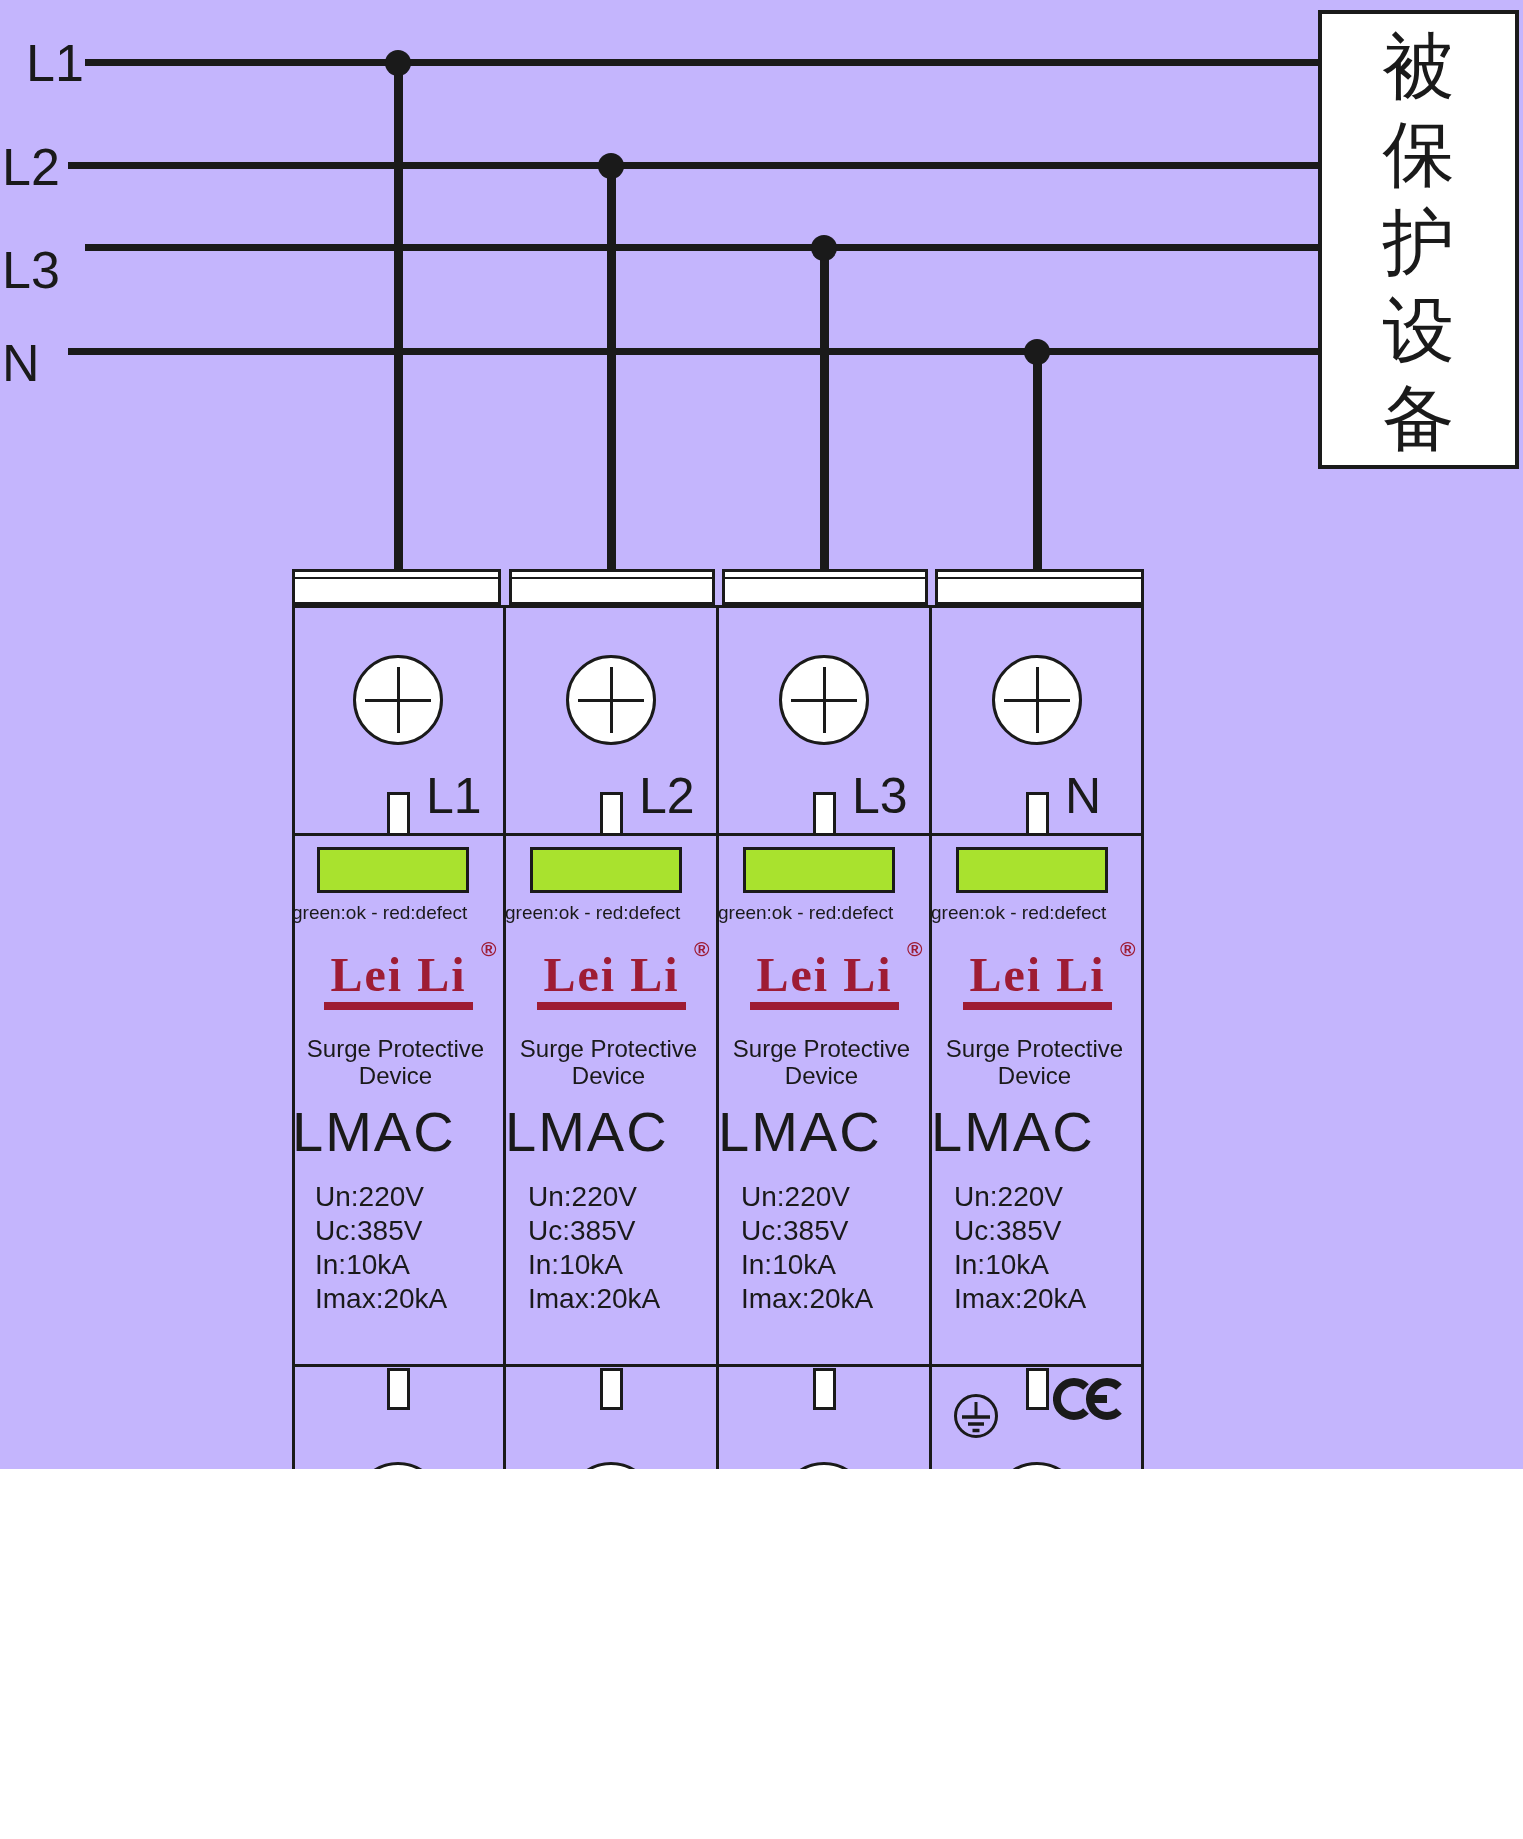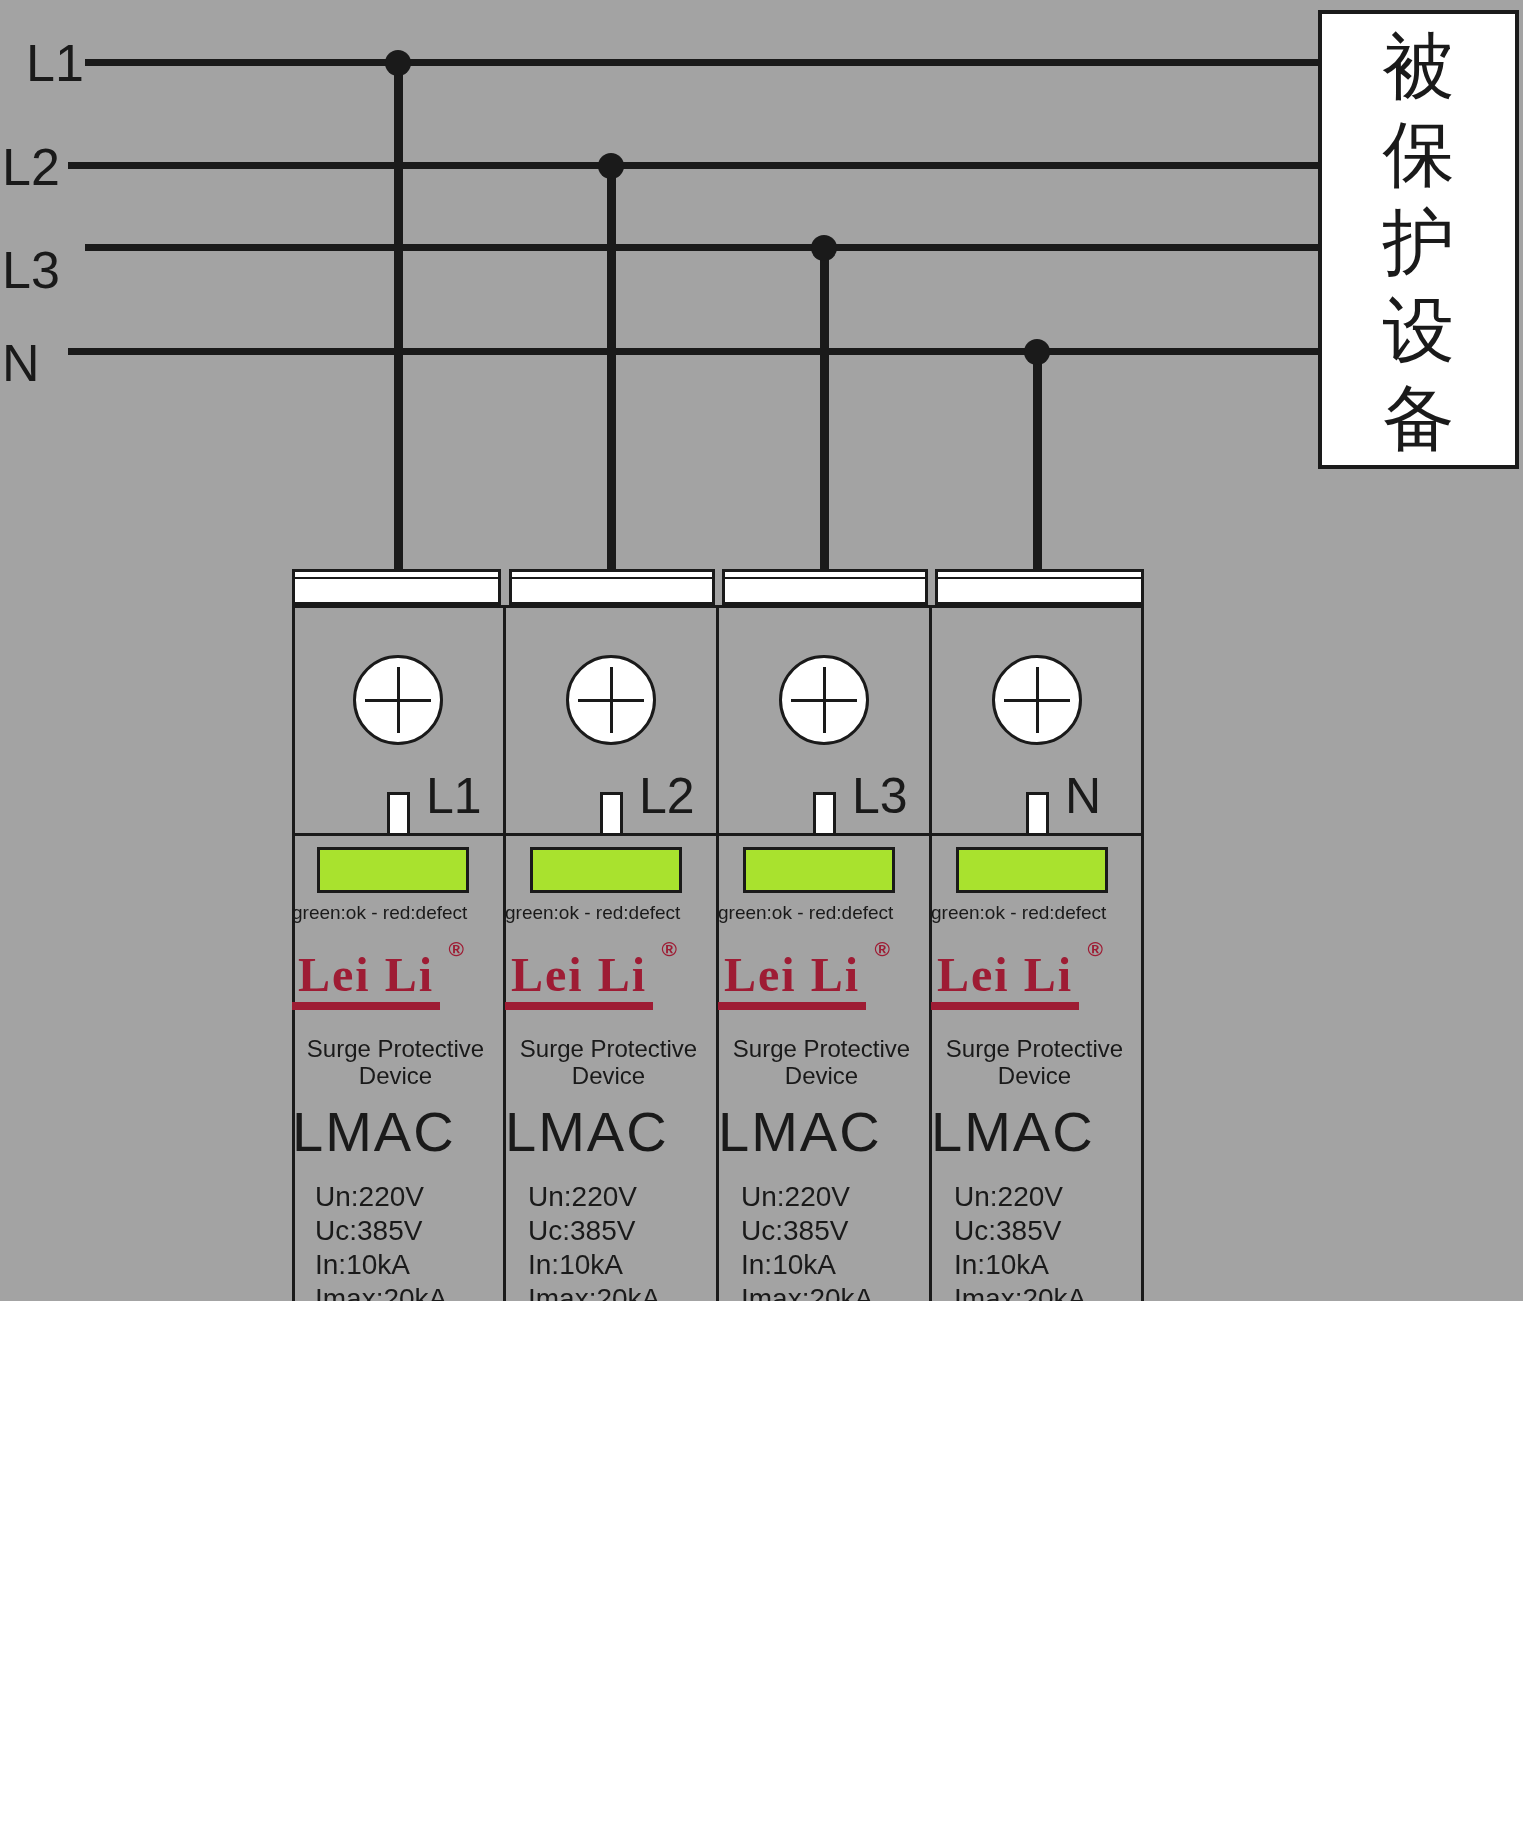--- a/index.html
+++ b/index.html
@@ -2,21 +2,21 @@
 <html style="--ink: #1a1a1a; --green: #a9e22e; --brand-red: #9e1c34;"><head>
 <meta charset="utf-8">
 <style>
   :root{
     --ink:#1a1a1a;
     --green:#a9e22e;
     --brand-red:#9e1c34;
   }
   *{box-sizing:border-box;margin:0;padding:0}
   body{background:#fff;font-family:"Liberation Sans",sans-serif}
-  .canvas{position:relative;width:1523px;height:1301px;background:#a3a3a3;overflow:hidden}
+  .canvas{position:relative;width:1523px;height:1469px;background:#c4b5fd;overflow:hidden}
 
   
   .hwire{position:absolute;height:7px;background:var(--ink)}
   .wL1{left:85px;top:59px;width:1233px}
   .wL2{left:68px;top:162px;width:1250px}
   .wL3{left:85px;top:244px;width:1233px}
   .wN {left:68px;top:348px;width:1250px}
   .linelabel{position:absolute;font-size:52px;line-height:1.15;color:var(--ink)}
   .labL1{left:26px;top:34px}
   .labL2{left:2px;top:138px}
@@ -64,21 +64,21 @@
   .screw .cv{position:absolute;left:50%;top:9px;bottom:9px;width:3px;margin-left:-1.5px;background:var(--ink)}
   .screw .ch{position:absolute;top:50%;left:9px;right:9px;height:3px;margin-top:-1.5px;background:var(--ink)}
   .screw-top{left:61px;top:50px}
   .screw-bot{left:61px;top:857px}
   .tab{position:absolute;width:23px;border:3px solid var(--ink);background:#fff}
   .tab-top{left:95px;top:187px;height:44px}
   .tab-bot{left:95px;top:763px;height:42px}
   .terminal{position:absolute;left:134px;top:162px;font-size:50px;color:var(--ink)}
   .greenwin{position:absolute;left:25px;top:242px;width:152px;height:46px;background:var(--green);border:3px solid var(--ink)}
   .caption{position:absolute;top:297px;left:0;width:100%;text-align:left;font-size:19px;color:var(--ink)}
-  .brandwrap{position:absolute;top:342px;left:0;width:100%;text-align:left}
+  .brandwrap{position:absolute;top:342px;left:0;width:100%;text-align:center}
   .brand{position:relative;display:inline-block;font-family:"Liberation Serif",serif;font-weight:bold;
          font-size:48px;line-height:1.15;color:var(--brand-red);border-bottom:8px solid var(--brand-red);
          padding:0 6px 0 6px;letter-spacing:2px}
   .reg{position:absolute;right:-24px;top:-10px;font-size:21px;font-weight:bold;letter-spacing:0;
        color:var(--brand-red);font-family:"Liberation Sans",sans-serif}
   .ptype{position:absolute;top:430px;left:2px;right:8px;text-align:center;font-size:24px;line-height:27px;color:var(--ink)}
   .model{position:absolute;top:494px;left:0;width:100%;text-align:left;font-size:56px;letter-spacing:2px;color:var(--ink)}
   .specs{position:absolute;top:575px;left:23px;font-size:28px;line-height:34px;color:var(--ink)}
   .earth{position:absolute;left:22px;top:788px}
   .ce{position:absolute;left:122px;top:770px}

